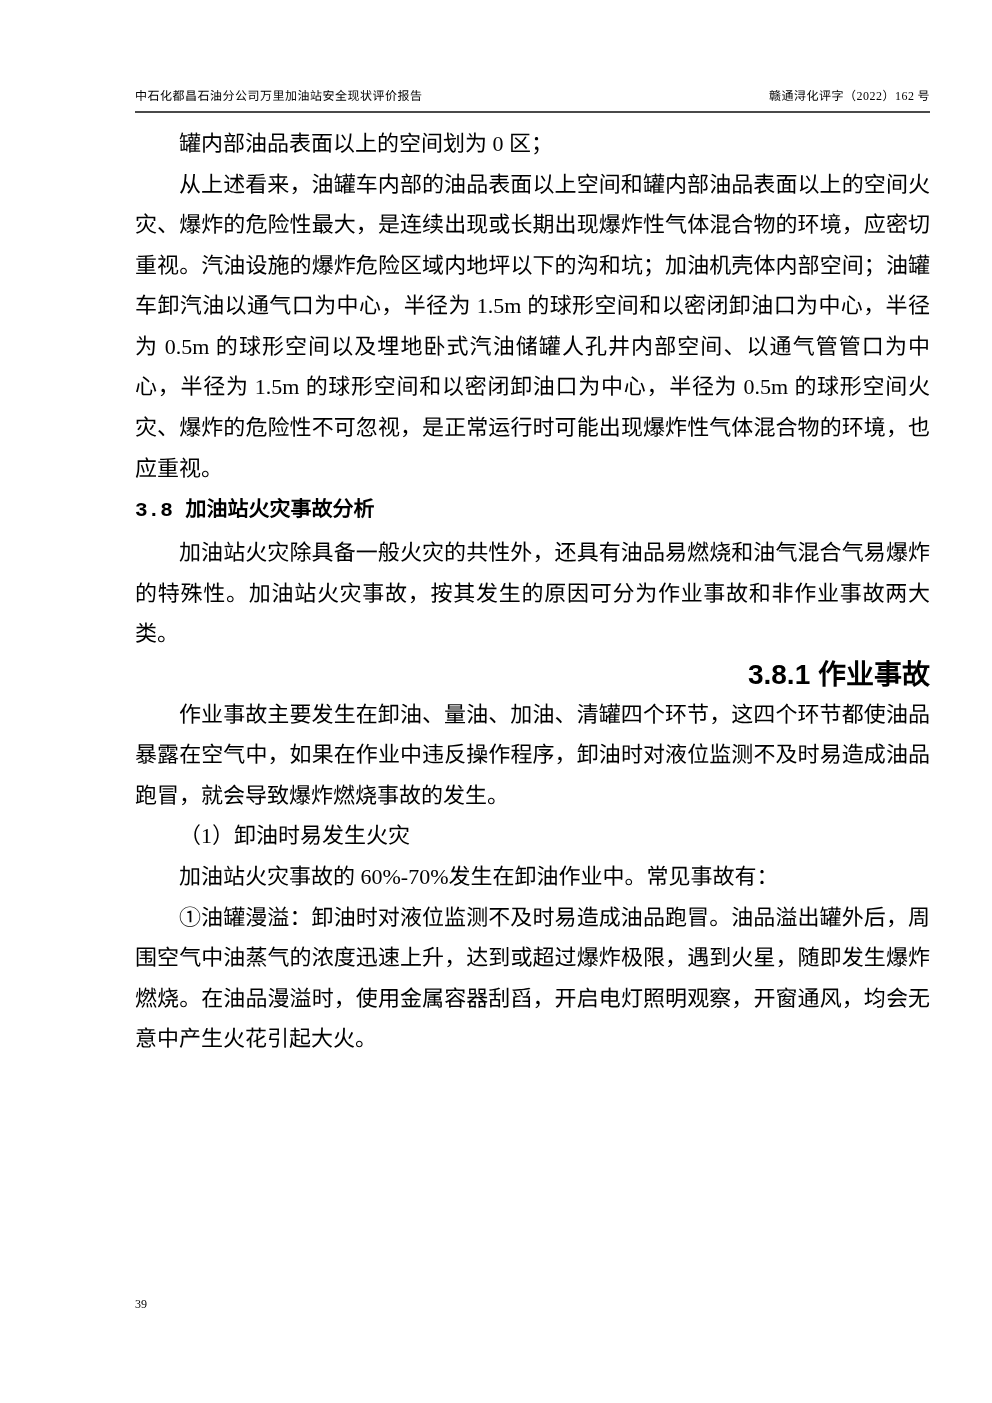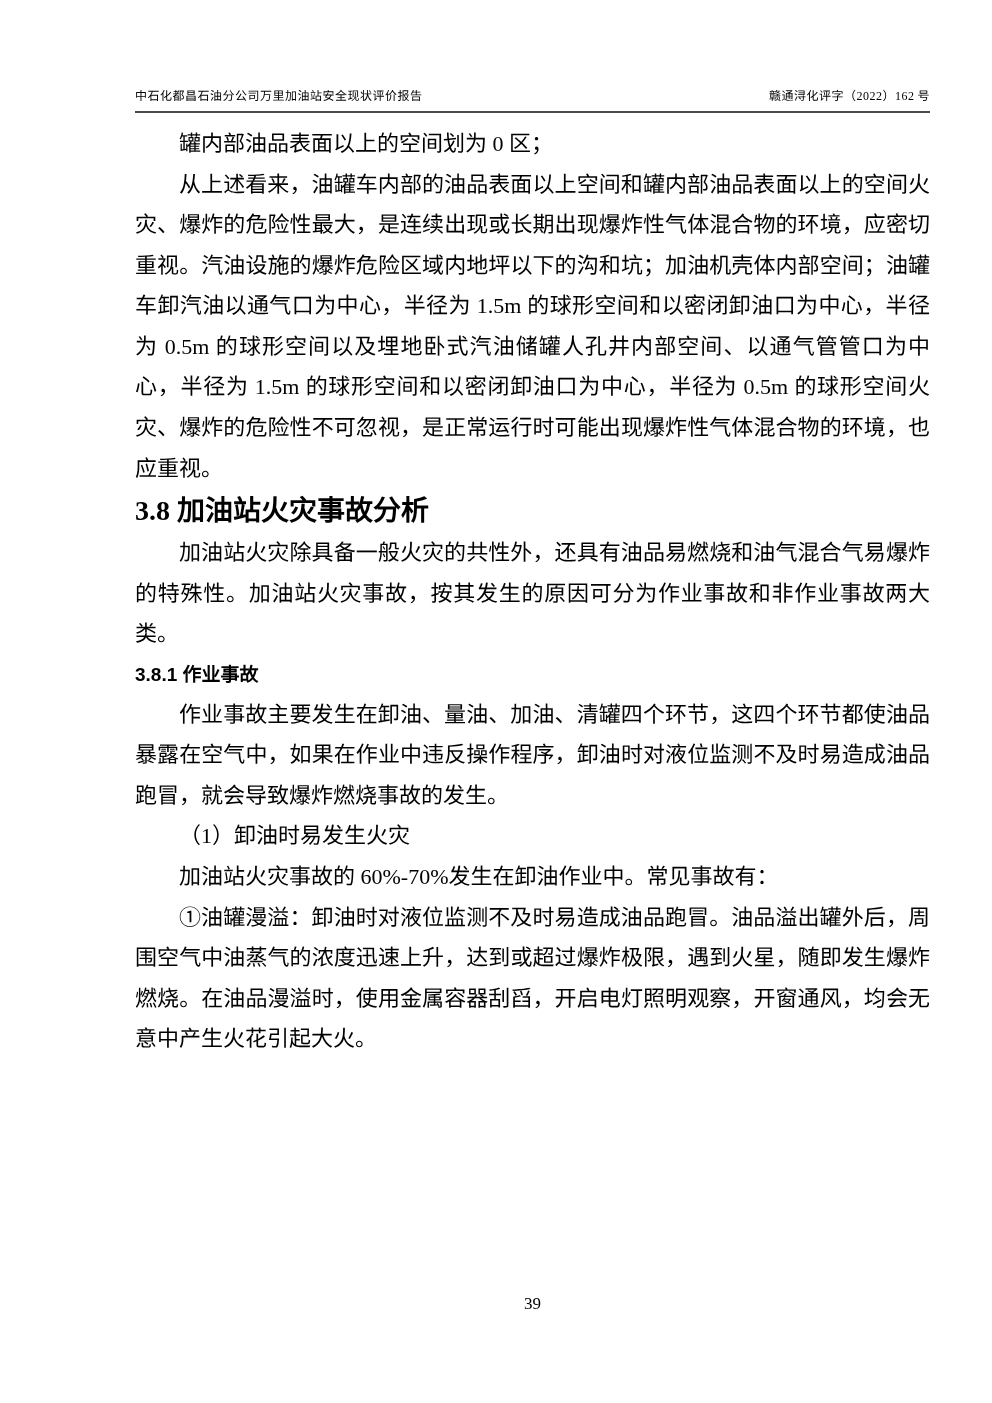--- a/index.html
+++ b/index.html
@@ -33,40 +33,39 @@
     position: absolute;
     left: 135px;
     top: 124px;
     width: 795px;
     font-size: 22px;
     line-height: 40.57px;
     text-align: justify;
   }
   .para { text-indent: 2em; }
   .heading-1 {
-    font-size: 28px;
+    font-size: 21px;
     line-height: 44px;
     font-weight: bold;
     text-align: left;
-    font-family: Liberation Serif, serif;
+    font-family: Liberation Mono, monospace;
   }
   .heading-2 {
-    font-size: 19px;
+    font-size: 28px;
     line-height: 40px;
     font-weight: bold;
-    text-align: left;
+    text-align: right;
     font-family: "Liberation Sans", "DejaVu Sans", sans-serif;
   }
   .footer {
     position: absolute;
     left: 135px;
     width: 795px;
     top: 1294px;
-    text-align: center;
-    font-size: 17px;
+    font-size: 12px;
     line-height: 20px;
   }
 </style>
 </head>
 <body>
 
 <div class="page">
 
   <div class="header">
     <span class="header-left">中石化都昌石油分公司万里加油站安全现状评价报告</span>

